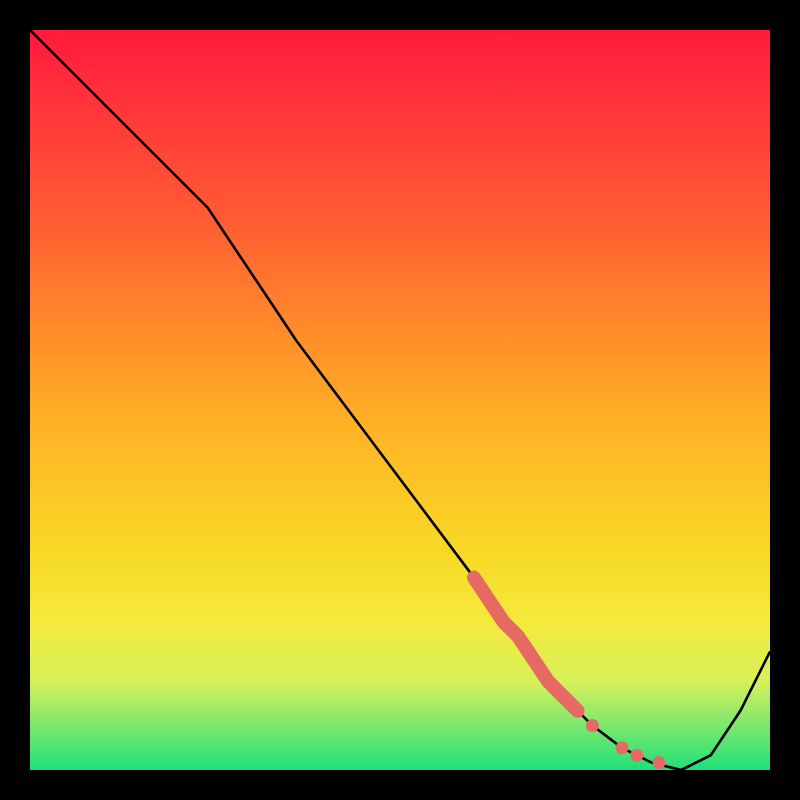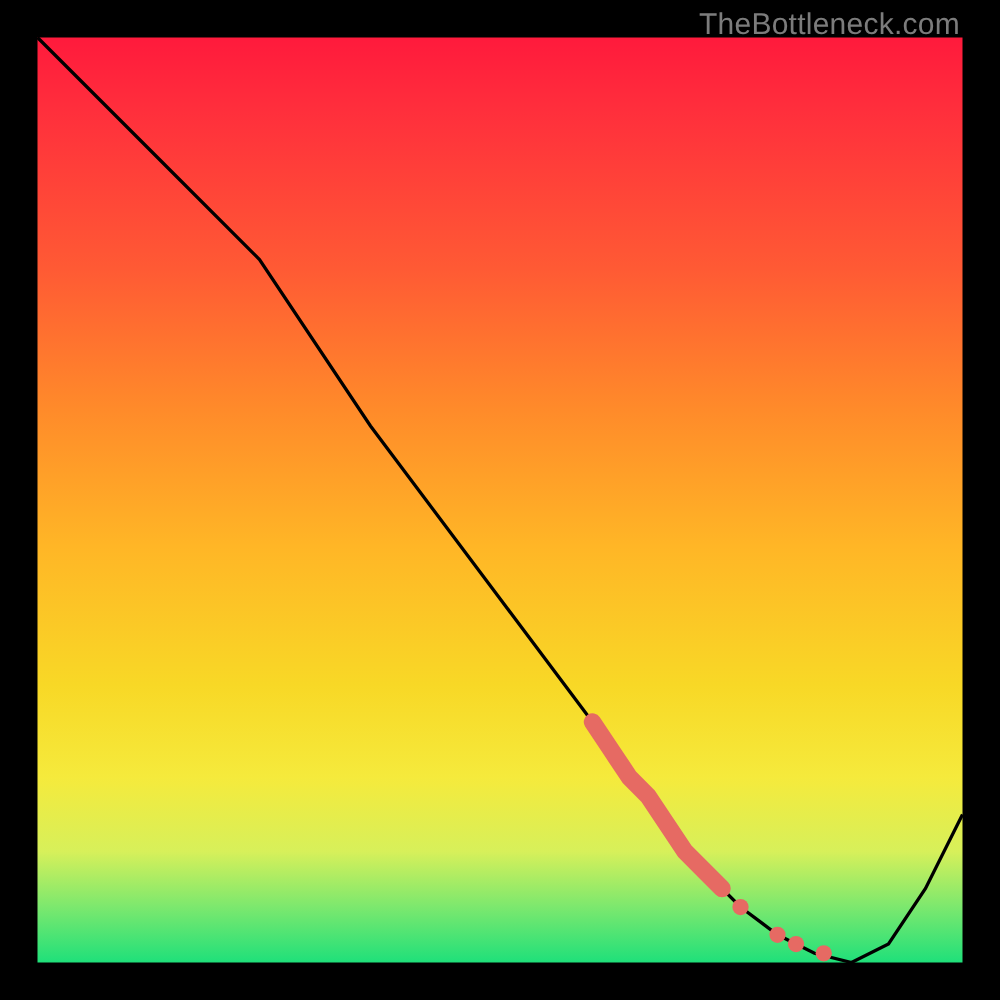--- a/index.html
+++ b/index.html
@@ -68,14 +68,13 @@
       <path id="highlight-path" fill="none" stroke-width="14" stroke-linecap="round" d="M444.0 547.6 L458.8 569.8 L473.6 592.0 L488.4 606.8 L503.2 629.0 L518.0 651.2 L532.8 666.0 L547.6 680.8" stroke="#e66a63"></path>
       <g id="marker-group">
           <circle cx="562.4" cy="695.6" r="6.5" fill="#e66a63"></circle>
           <circle cx="592.0" cy="717.8" r="6.5" fill="#e66a63"></circle>
           <circle cx="606.8" cy="725.2" r="6.5" fill="#e66a63"></circle>
           <circle cx="629.0" cy="732.6" r="6.5" fill="#e66a63"></circle>
         </g>
     </g>
   </svg>
 
-  <div class="watermark">TheBottleneck.com</div>
 </div>
 
 </body></html>

